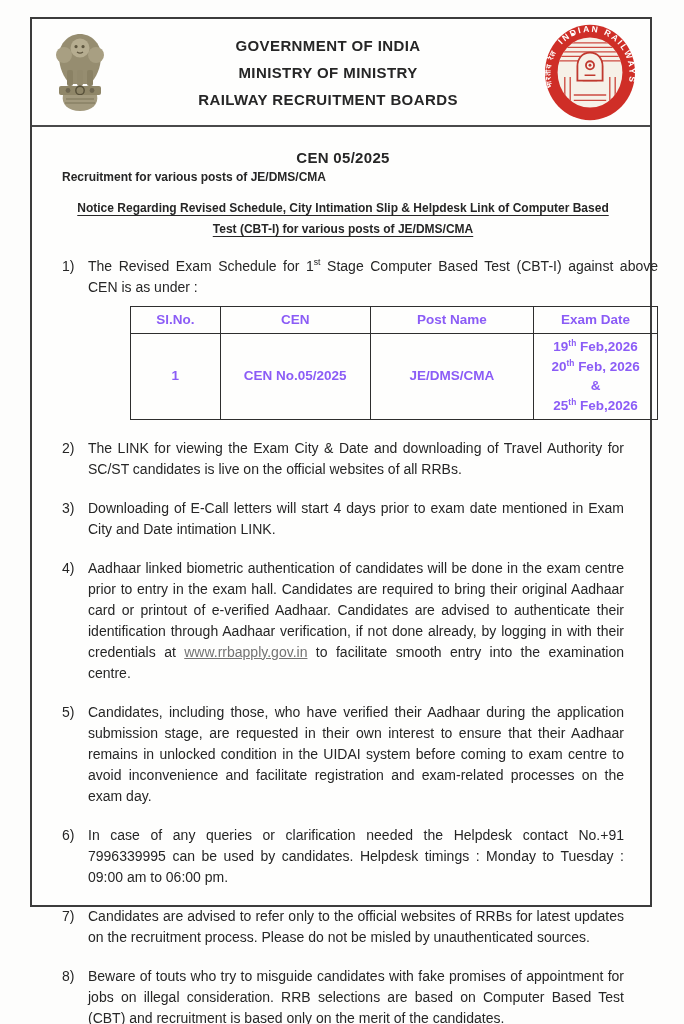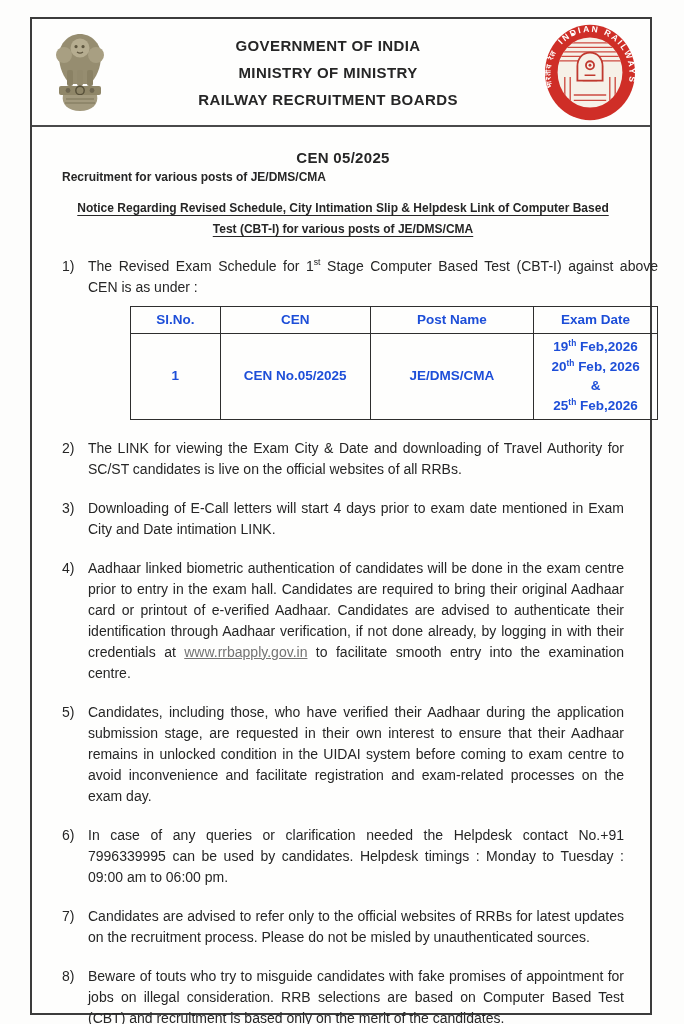--- a/index.html
+++ b/index.html
@@ -3,21 +3,21 @@
 <meta charset="utf-8">
 <style>
   * { margin:0; padding:0; box-sizing:border-box; }
   html,body { background:#e9e9e7; }
   body { font-family:"Liberation Sans", sans-serif; }
   .page {
     position:relative; width:684px; height:1024px; margin:0 auto;
     background:#fdfdfc; overflow:hidden;
   }
   .doc {
-    position:absolute; left:30px; top:17px; width:622px; height:998px;
+    position:absolute; left:30px; top:17px; width:622px; height:890px;
     background:#fefefd; border:2px solid #3c3c3c;
   }
   
   .doc-header {
     display:flex; align-items:center;
     height:108px; border-bottom:2px solid #4a4a4a;
     padding:4px 10px 4px 12px;
   }
   .emblem-wrap { width:72px; display:flex; justify-content:center; }
   .header-text { flex:1; text-align:center; color:#262626; }
@@ -37,21 +37,21 @@
   
   .item { display:flex; margin-bottom:18px; font-size:14px; line-height:1.5; }
   .item-num { width:26px; flex:none; }
   .item-body { flex:1; }
   .item-text { text-align:justify; }
   .item sup { font-size:62%; line-height:0; }
   a.doc-link { color:#737373; text-decoration:underline; cursor:pointer; }
   
   table.schedule {
     border-collapse:collapse; margin:8px 0 0 42px; width:528px;
-    font-size:13.5px; color:#1d4ed8;
+    font-size:13.5px; color:#8b5cf6;
   }
   table.schedule th, table.schedule td {
     border:1.6px solid #2e2e2e; text-align:center; vertical-align:middle;
     font-weight:bold; padding:3px 4px;
   }
   table.schedule th { height:26px; }
   table.schedule td { height:76px; }
   .exam-line { line-height:1.45; }
 </style>
 </head>

